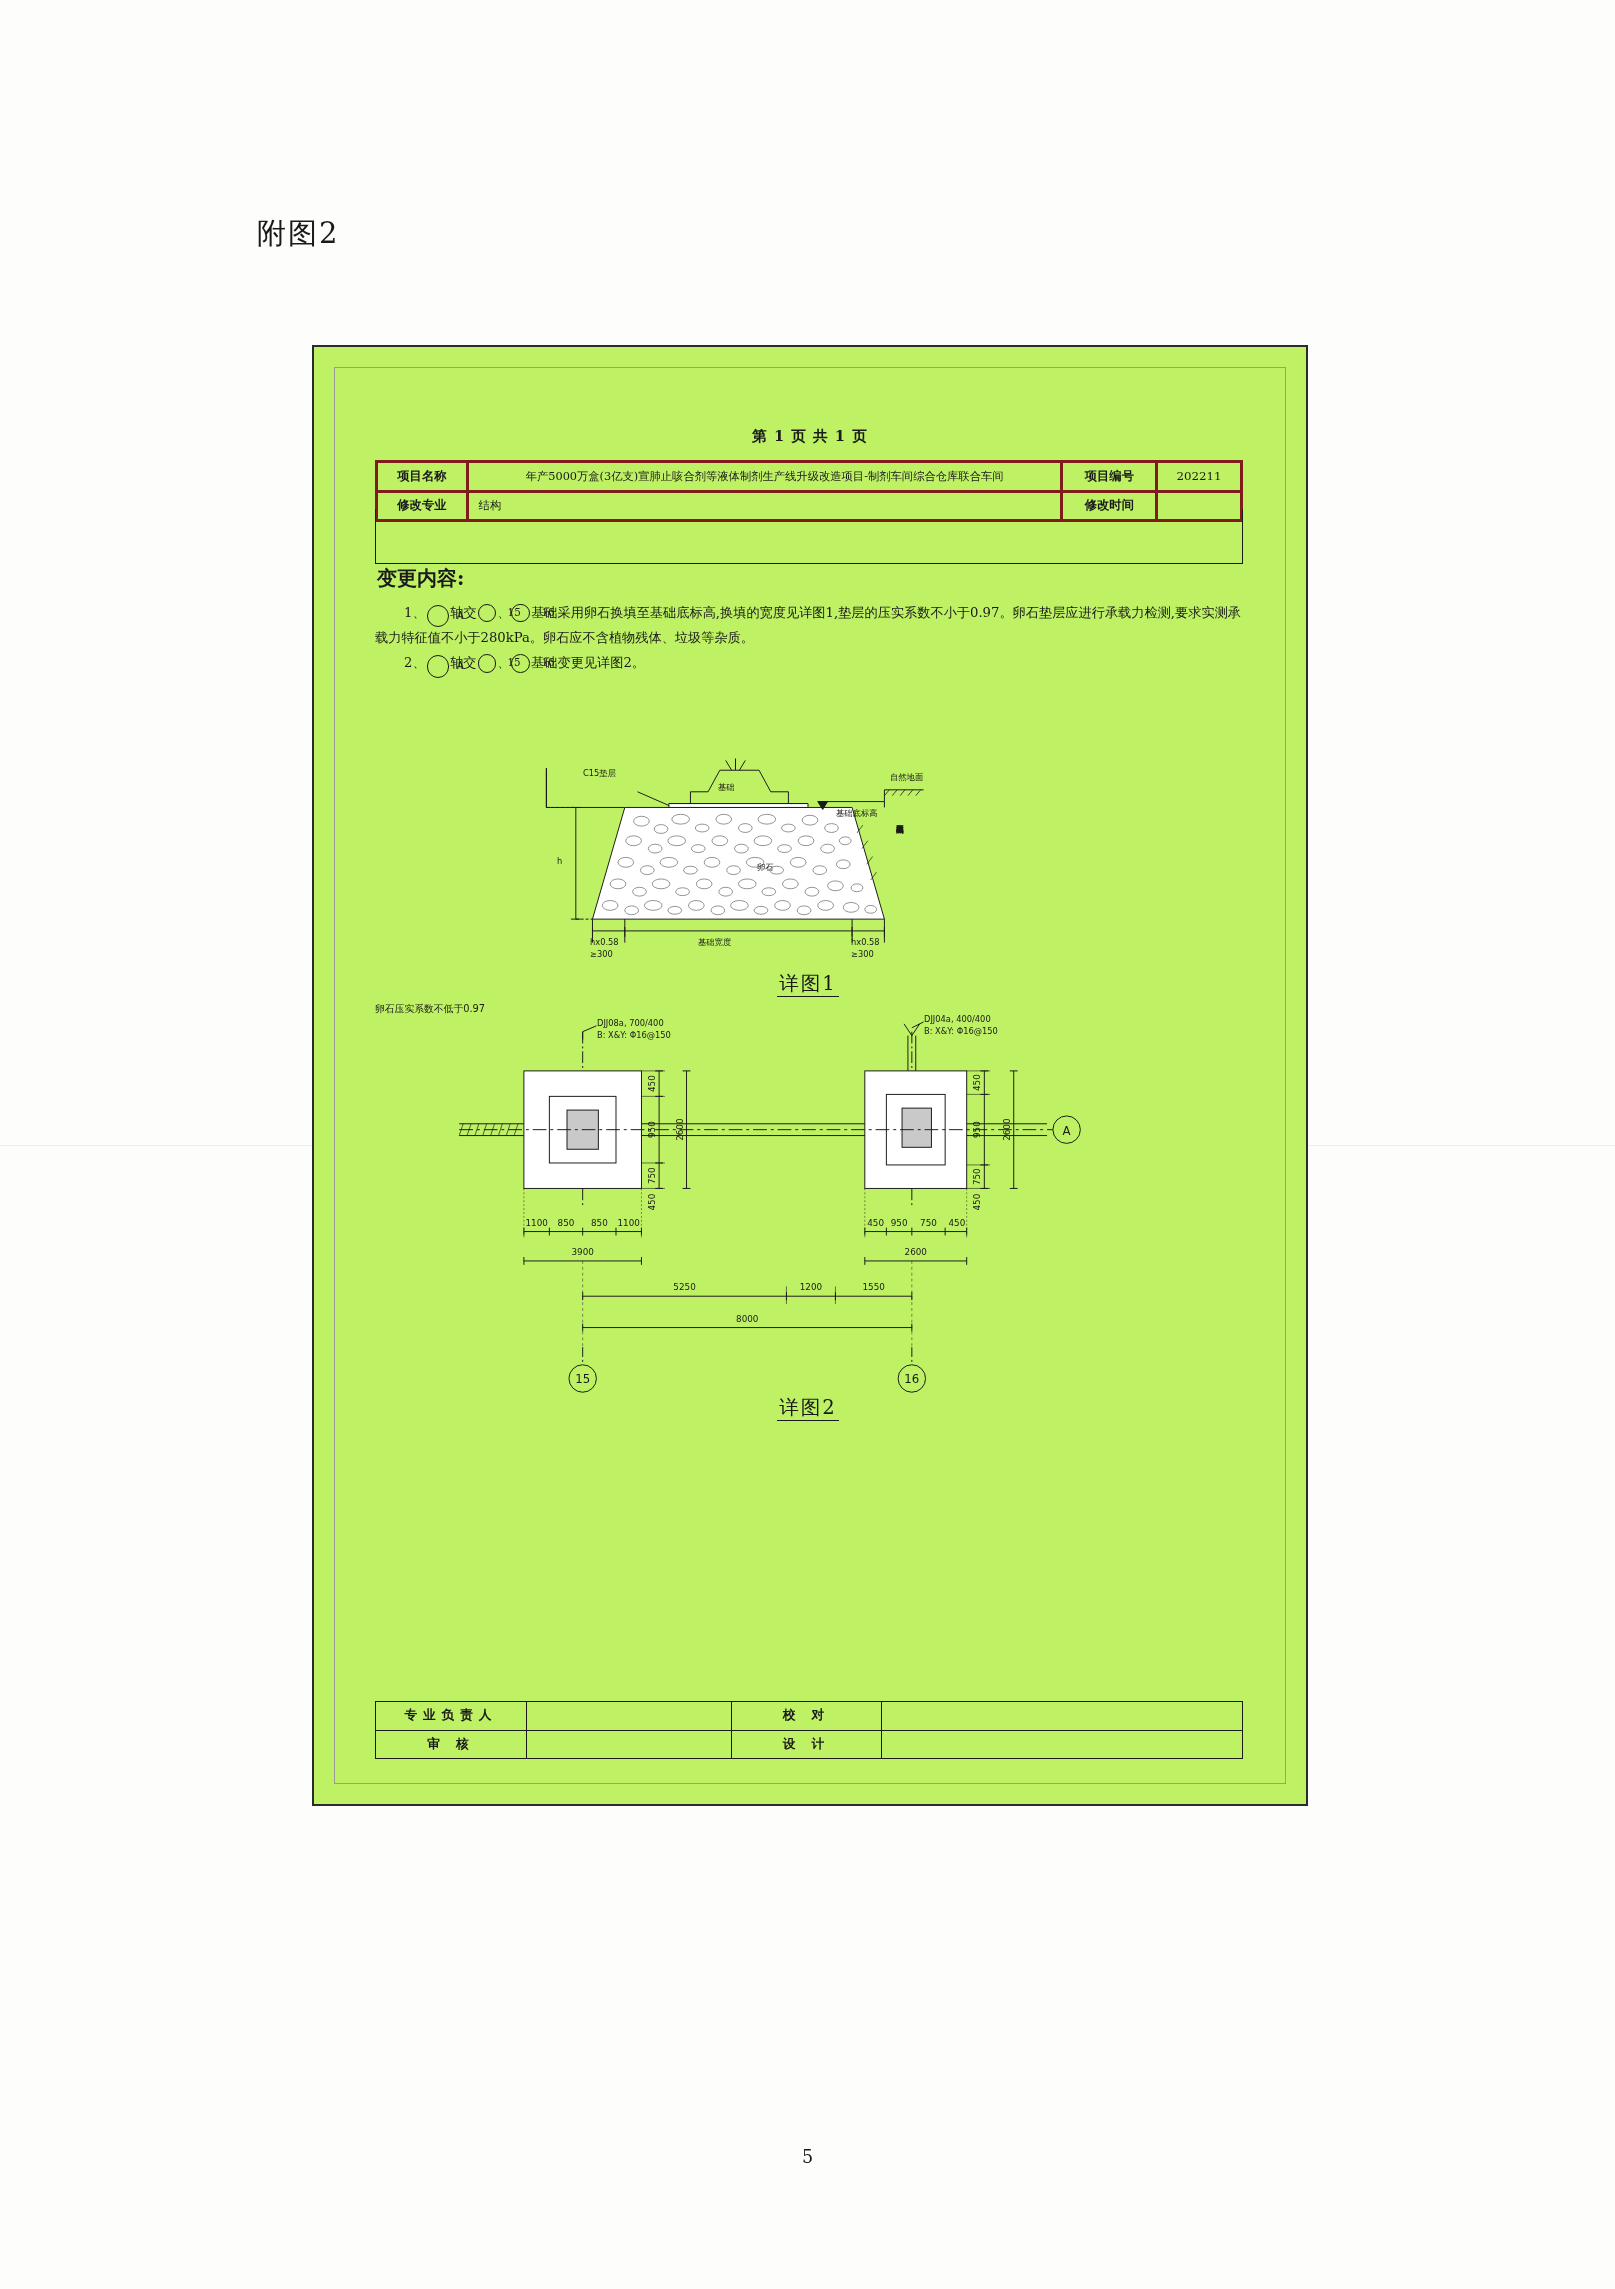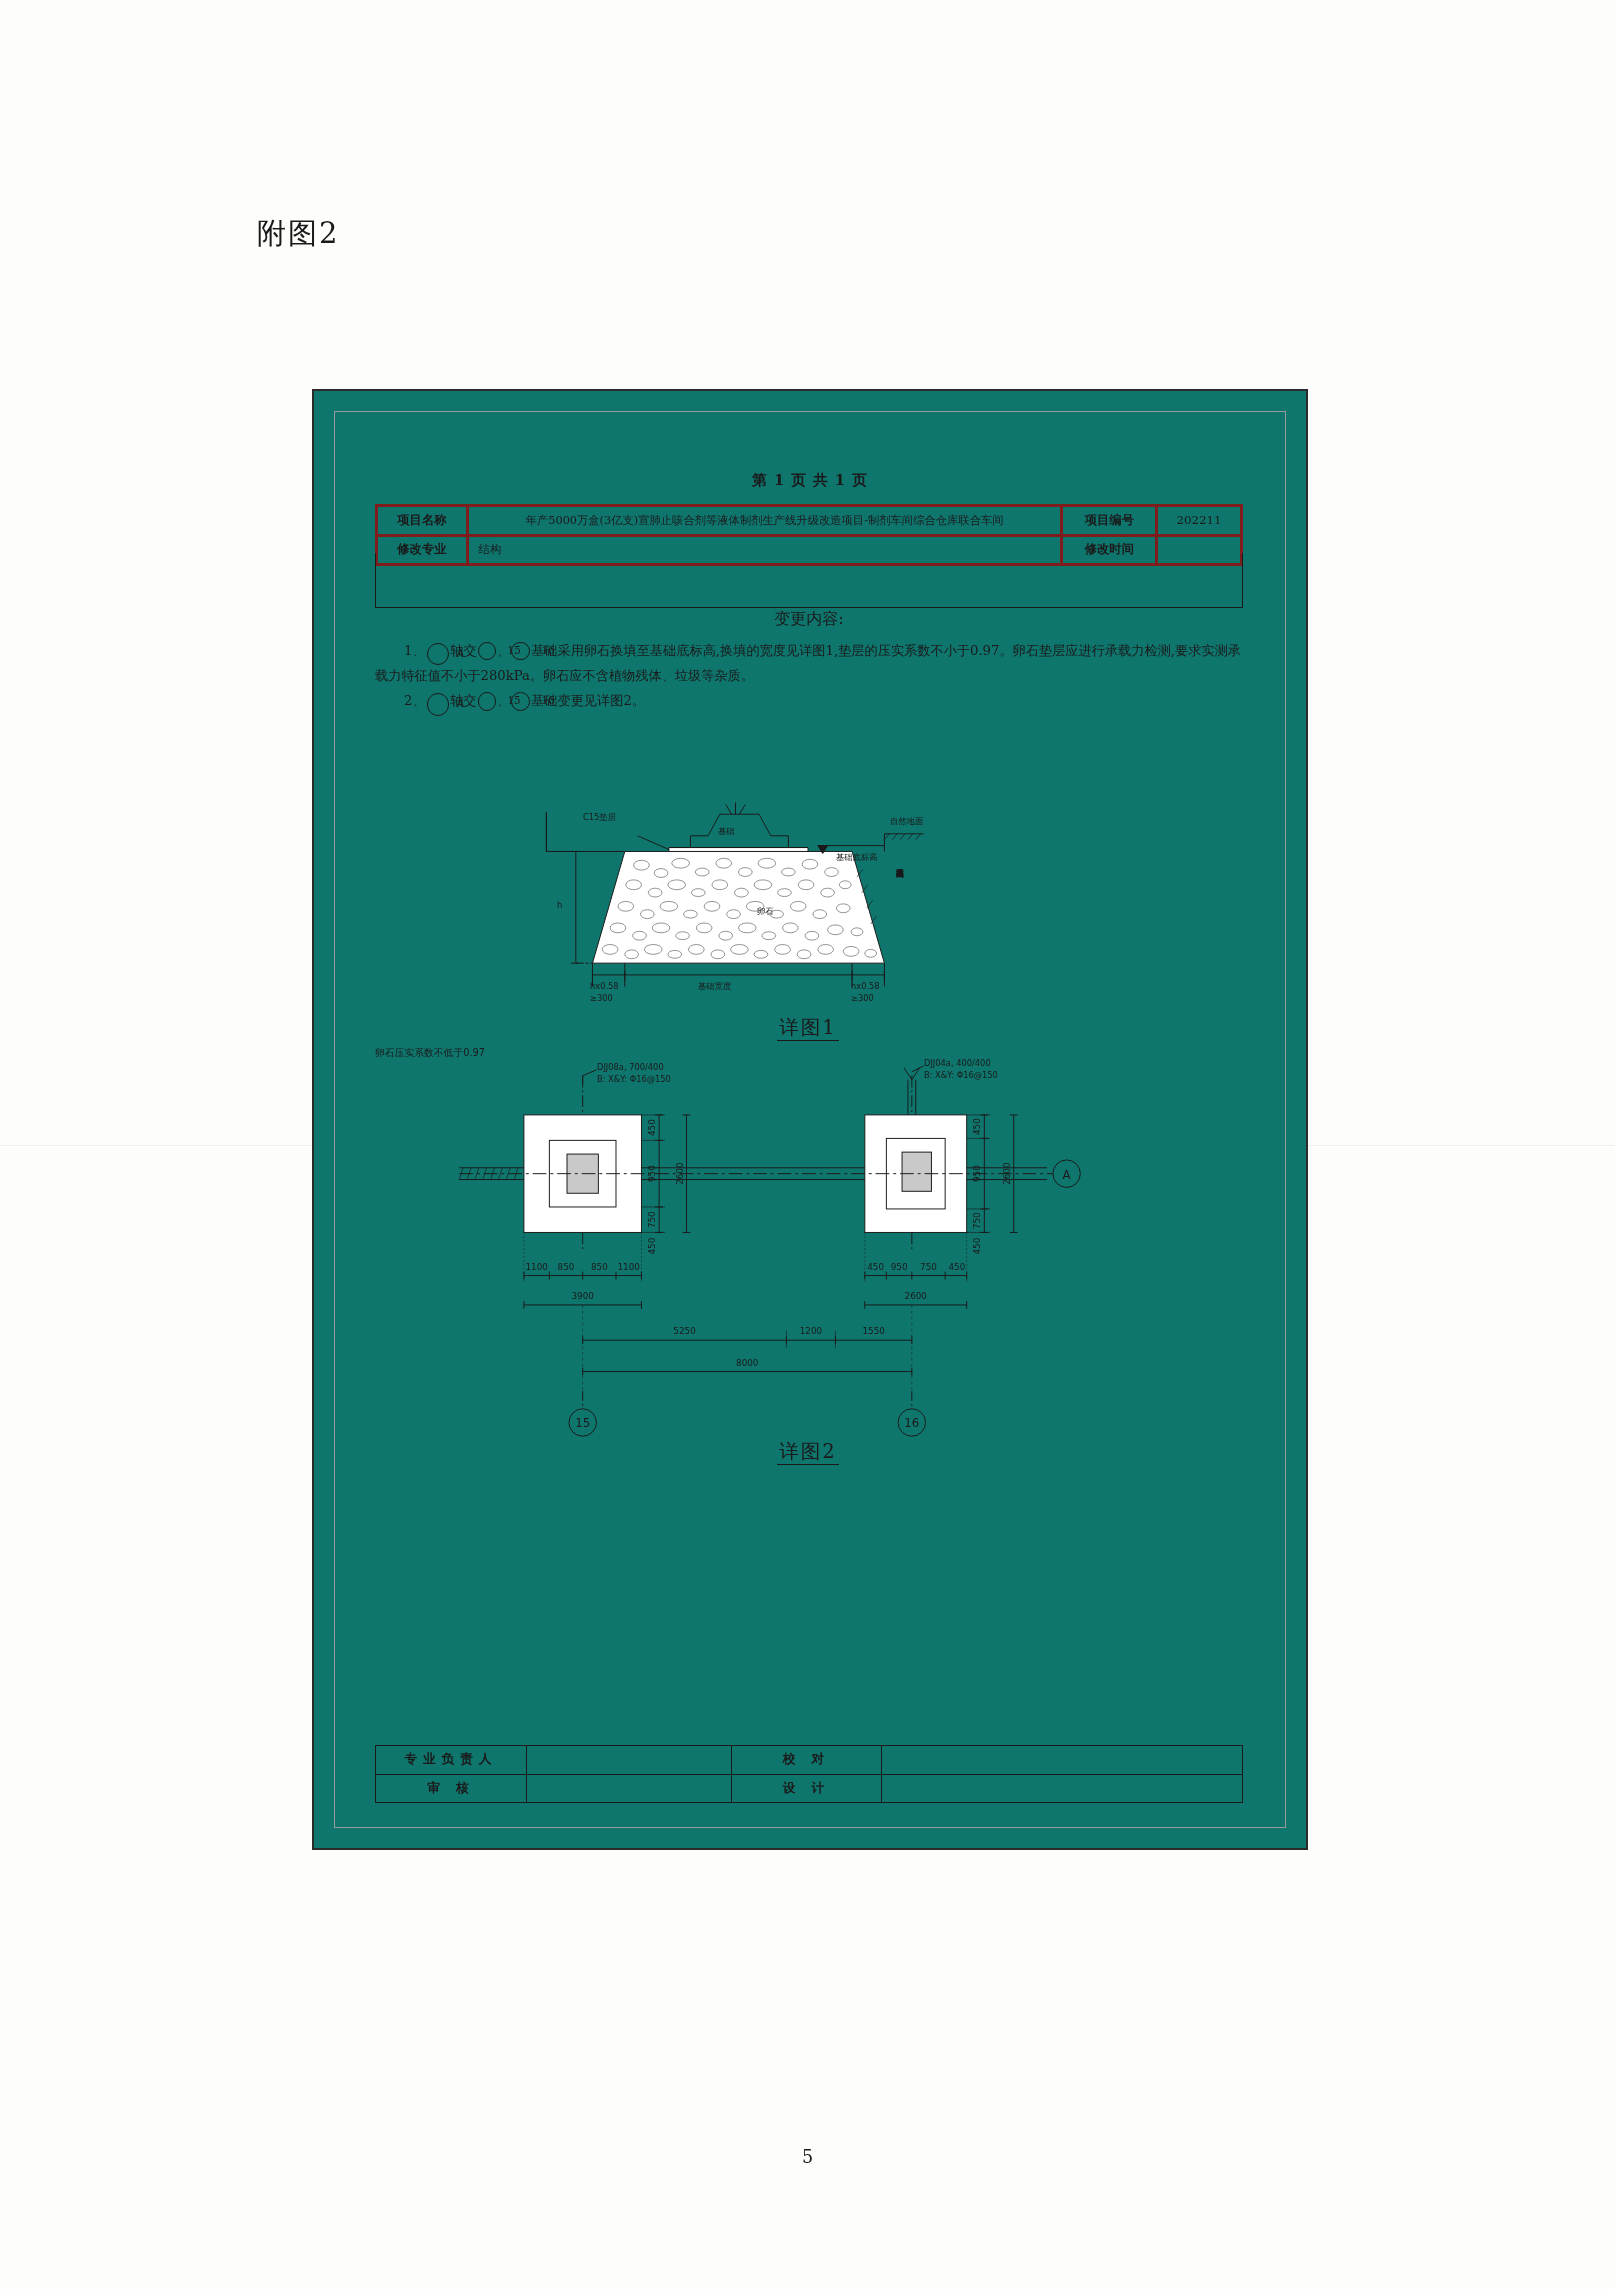--- a/index.html
+++ b/index.html
@@ -12,22 +12,21 @@
     overflow:hidden;
   }
   .page-label {
     position:absolute; left:257px; top:214px;
     font-size:29px; letter-spacing:2px; font-family:"DejaVu Serif", serif;
   }
   .drawing-frame {
     position:absolute; left:312px; top:345px;
     width:992px; height:1457px;
     border:2px solid #2b2b2b;
-    background:#0f766e;
-    margin-top:44px;
+    background:#bef264;
   }
   .inner-frame {
     position:absolute; left:19.6px; top:19.6px; right:19.6px; bottom:19.6px;
     border:1px solid #9a9a9a;
   }
   .sheet-no {
     position:absolute; left:0; right:0; top:80px;
     text-align:center; font-size:14.7px; font-weight:bold;
     font-family:"DejaVu Serif", serif; letter-spacing:1px;
   }
@@ -49,21 +48,21 @@
   .hdr-blank {
     position:absolute; left:61px; top:162px; width:866px; height:54px;
     border-left:1px solid #1a1a1a; border-right:1px solid #1a1a1a; border-bottom:1px solid #1a1a1a;
   }
 
   
   .content {
     position:absolute; left:61px; top:218px; width:866px;
     font-family:"DejaVu Serif", serif;
   }
-  .chg-title { font-size:16px; font-weight:normal; margin:0 0 9.8px 2px;text-align:center; }
+  .chg-title { font-size:20px; font-weight:bold; margin:0 0 9.8px 2px; }
   .chg-p { font-size:13.2px; line-height:1.72; margin:0 0 2px 0; text-align:justify; }
   .indent { text-indent:29px; }
   .circ {
     display:inline-block; width:16.7px; height:16.7px; line-height:15.7px;
     border:1px solid #1a1a1a; border-radius:50%;
     text-align:center; font-size:10.3px; vertical-align:1px;
     margin:0 1px;
   }
   .circ.wide { width:20.6px; height:20.6px; line-height:19.6px; font-size:10.8px; vertical-align:-2px;}
   .blank-note { font-size:13.2px; margin-top:9.8px; }

